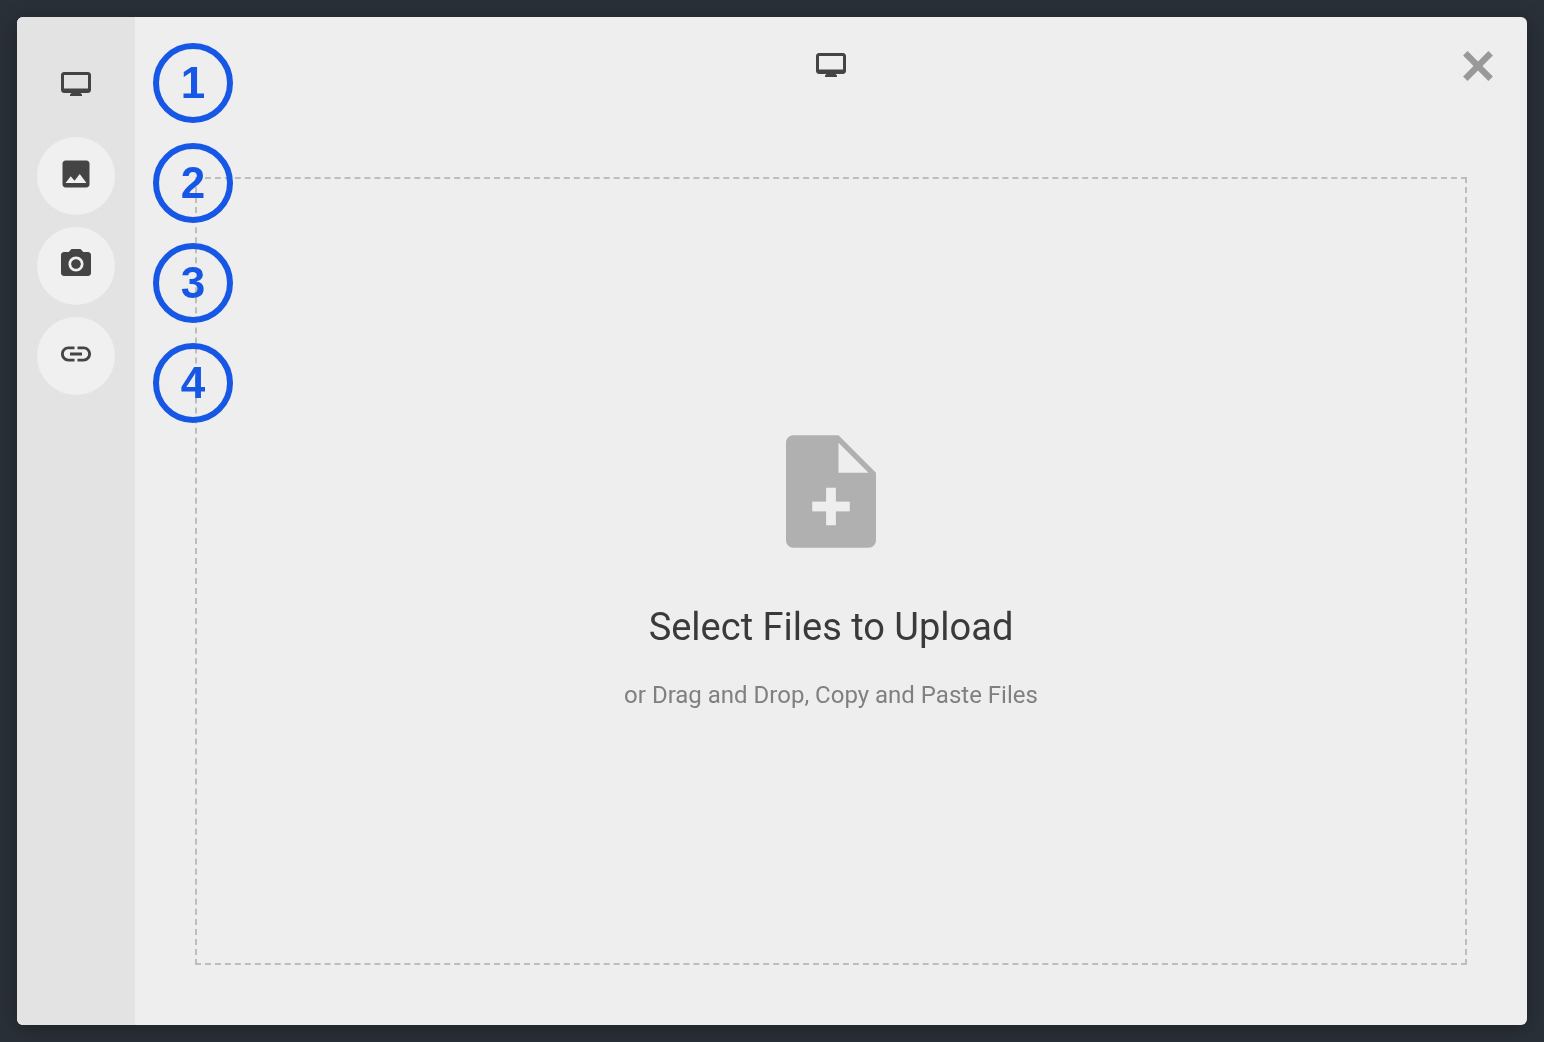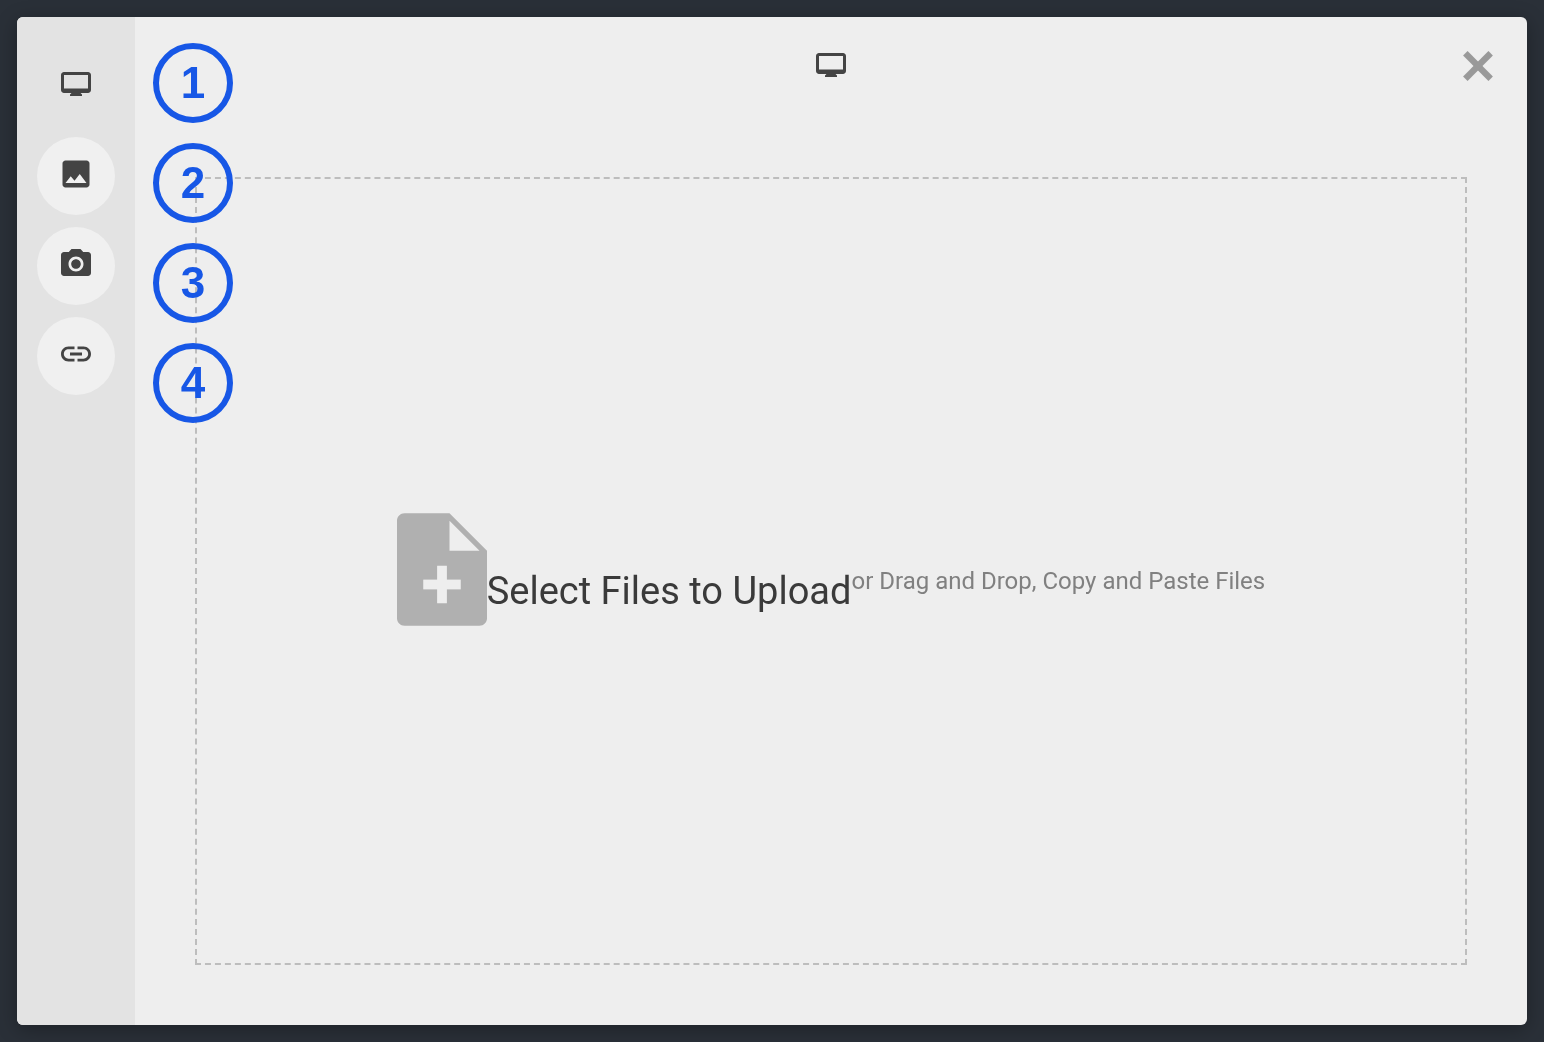--- a/index.html
+++ b/index.html
@@ -83,24 +83,25 @@
       height: 38px;
       stroke: #999;
       stroke-width: 4;
       fill: none;
     }
     .dropzone {
       margin: 60px 60px 60px 60px;
       flex: 1;
       border: 2px dashed #bdbdbd;
       display: flex;
-      flex-direction: row;
+      flex-direction: column;
       align-items: center;
       justify-content: center;
       cursor: pointer;
+      gap: 12px;
     }
     .file-icon svg {
       width: 90px;
       height: 115px;
       fill: #b0b0b0;
     }
     .dropzone-title {
       margin-top: 40px;
       font-size: 38px;
       color: #3a3a3a;

